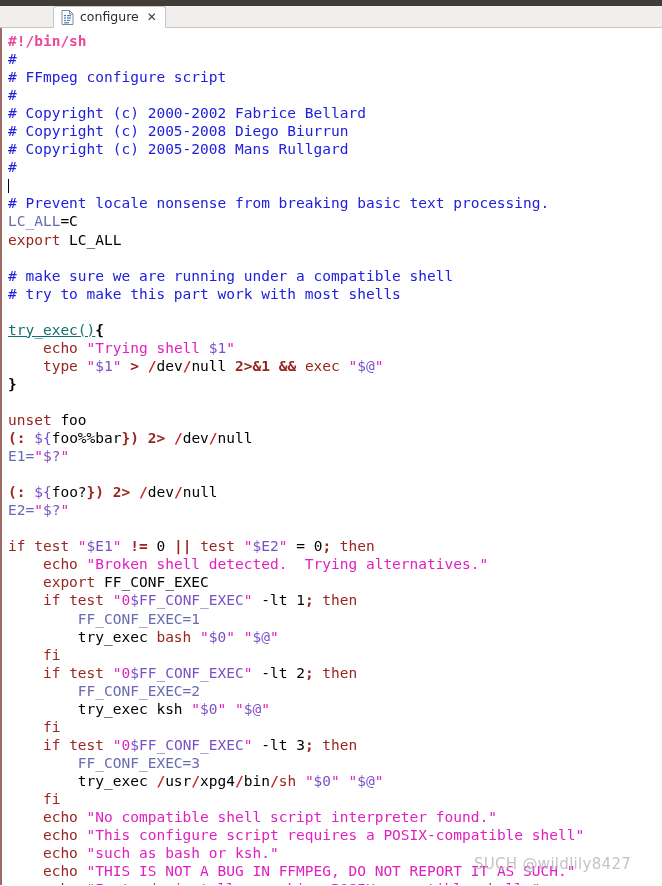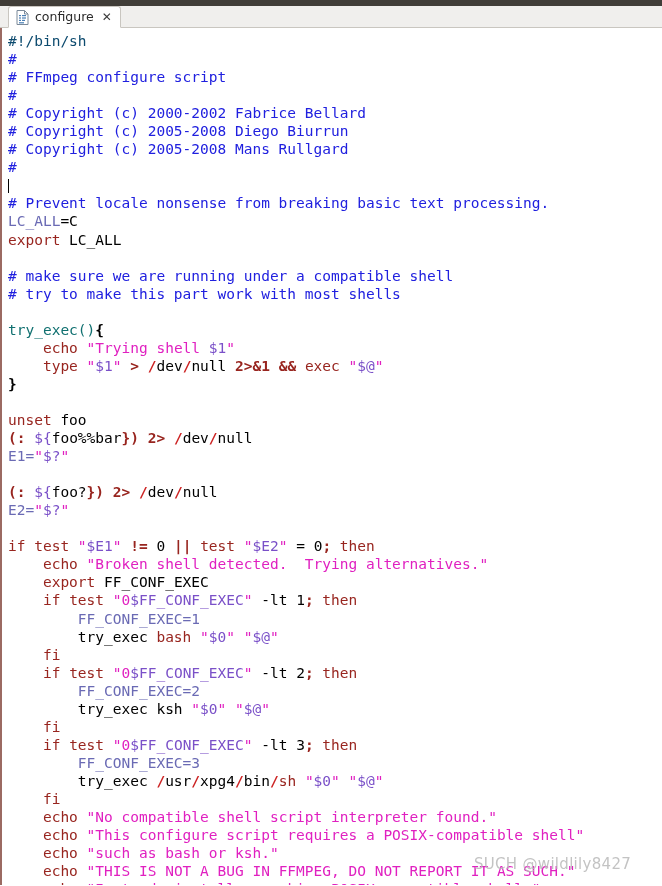--- a/index.html
+++ b/index.html
@@ -19,21 +19,21 @@
     position:relative;
   }
   .tab{
     height:22px;background:#ffffff;
     border:1px solid #c9c6c0;border-bottom:1px solid #ffffff;
     border-top-left-radius:3px;border-top-right-radius:3px;
     display:flex;align-items:center;gap:6px;
     padding:0 8px 0 7px;box-sizing:border-box;
     font-family:"DejaVu Sans","Liberation Sans",sans-serif;
     font-size:12.5px;color:#2b2b2b;
-    position:relative;top:1px;
+    position:relative;top:1px;margin-left:45px;
   }
   .tab-icon{width:13px;height:15px;display:block;flex:0 0 auto;}
   .tab-label{line-height:1;white-space:nowrap;}
   .tab-close{
     font-family:"DejaVu Sans","Liberation Sans",sans-serif;
     font-size:12px;font-weight:bold;color:#3a3a3a;line-height:1;
     margin-left:2px;cursor:pointer;
   }
 
   
@@ -51,26 +51,26 @@
     font-size:14.5px;
     line-height:18.05px;
     white-space:pre;
     color:#000000;
     letter-spacing:0px;
   }
   .ln{display:block;height:18.05px;white-space:pre;}
 
   
   .c  {color:#2020df;}               
-  .cb {color:#0c4a6e;font-weight:normal;}  
+  .cb {color:#ec4899;font-weight:bold;}  
   .kw {color:#98251f;font-weight:normal;}  
   .st {color:#e020c0;}               
   .va {color:#7a50c8;}               
   .as {color:#6a6ab4;}               
-  .fn {color:#107070;}               
+  .fn {color:#107070;text-decoration:underline;}               
   .pu {color:#98251f;font-weight:bold;} 
   .sl {color:#cc2222;font-weight:bold;} 
   .pl {color:#000000;font-weight:bold;} 
   .tx {color:#000000;}
 
   
   .caret{
     display:inline-block;width:1px;height:14px;
     background:#000;vertical-align:-3px;
   }

